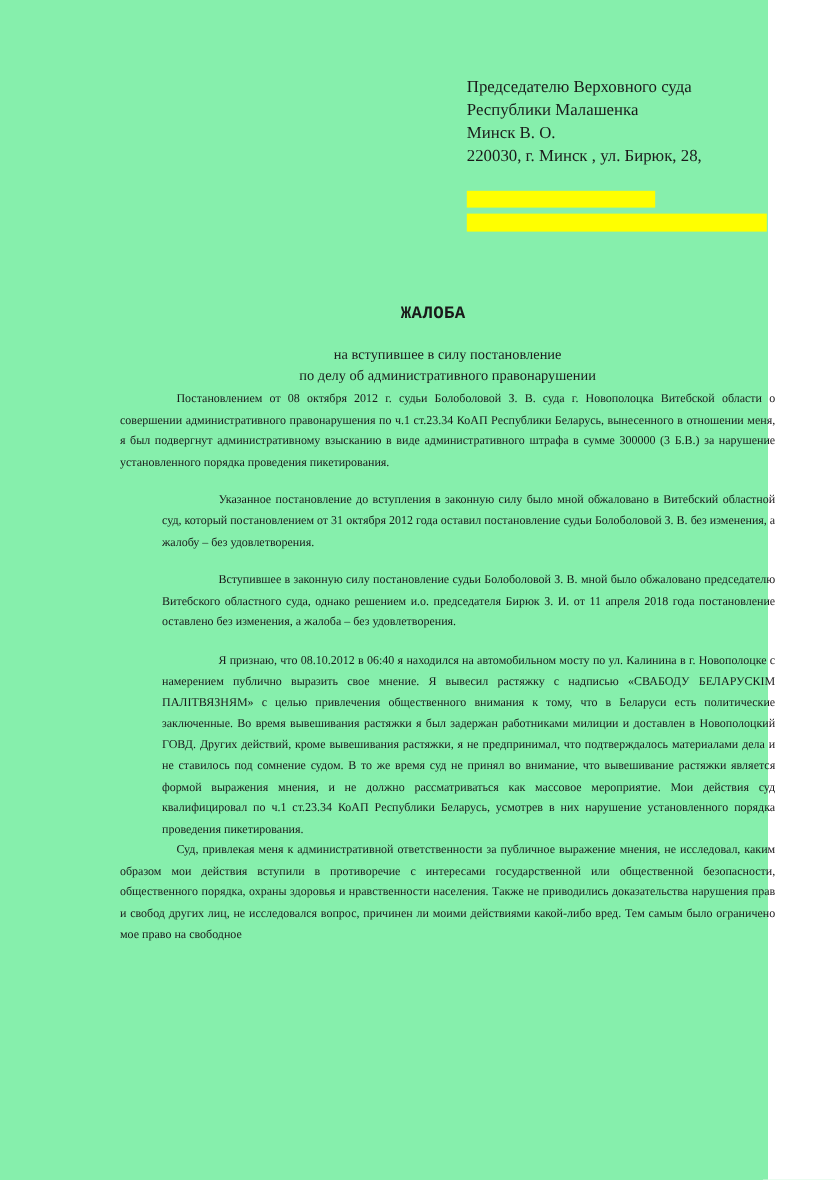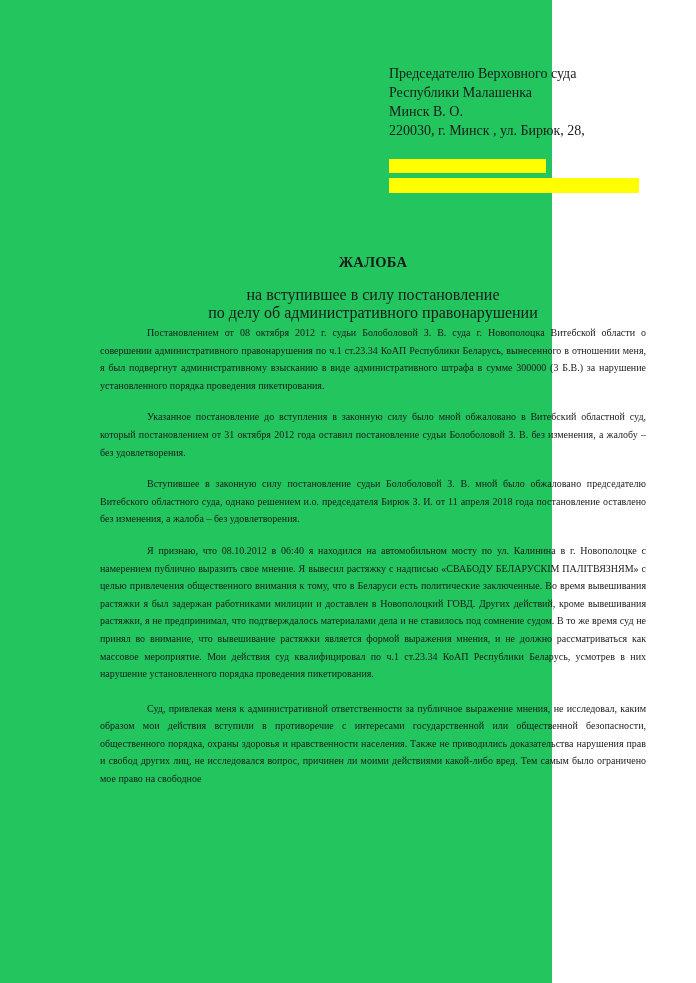--- a/index.html
+++ b/index.html
@@ -1,33 +1,33 @@
 <!DOCTYPE html>
 <html><head>
   <meta charset="utf-8">
   <style>
     html, body { margin: 0; padding: 0; background: #ffffff; }
     body { width: 696px; height: 983px; overflow: hidden; position: relative;
            font-family: "Liberation Serif", "DejaVu Serif", serif; color: #1a1a1a; }
-    .page { position: absolute; left: 0; top: 0; width: 552px; height: 983px; background: #22c55e; }
+    .page { position: absolute; left: 0; top: 0; width: 640px; height: 983px; background: #86efac; }
     .addressee { position: absolute; left: 389px; top: 64px; width: 280px;
                  font-size: 14px; line-height: 19px; }
     .addressee .ln { display: block; white-space: nowrap; }
     .redact { position: absolute; left: 389px; background: #ffff00; }
     .redact.r1 { top: 159px; width: 157px; height: 14px; }
     .redact.r2 { top: 178px; width: 250px; height: 15px; }
-    .title { position: absolute; left: 100px; width: 546px; top: 254px; text-align: center;
-             font-weight: bold; font-size: 14.5px; letter-spacing: 0.3px; }
+    .title { position: absolute; left: 88px; width: 546px; top: 254px; text-align: center;
+             font-weight: bold; font-size: 14.5px; letter-spacing: 0.3px; font-family: Liberation Mono, monospace; }
     .subtitle { position: absolute; left: 100px; width: 546px; top: 286px; text-align: center;
-                font-size: 16px; line-height: 18px; }
+                font-size: 12px; line-height: 18px; }
     .subtitle .ln { display: block; }
     .body { position: absolute; left: 100px; width: 546px; top: 324px; font-size: 10px; line-height: 17.6px; }
     .para { margin: 0; text-align: justify; text-indent: 47px; }
-    .para.gap { margin-top: 14px; }
-    .para.nogap { margin-top: 17px; }
+    .para.gap { margin-top: 14px; margin-left: 35px; }
+    .para.nogap { margin-top: 0; }
   </style>
 </head>
 <body>
 
 <div class="page">
 
   <div class="addressee">
     <span class="ln">Председателю Верховного суда</span>
     <span class="ln">Республики Малашенка</span>
     <span class="ln">Минск В. О.</span>

